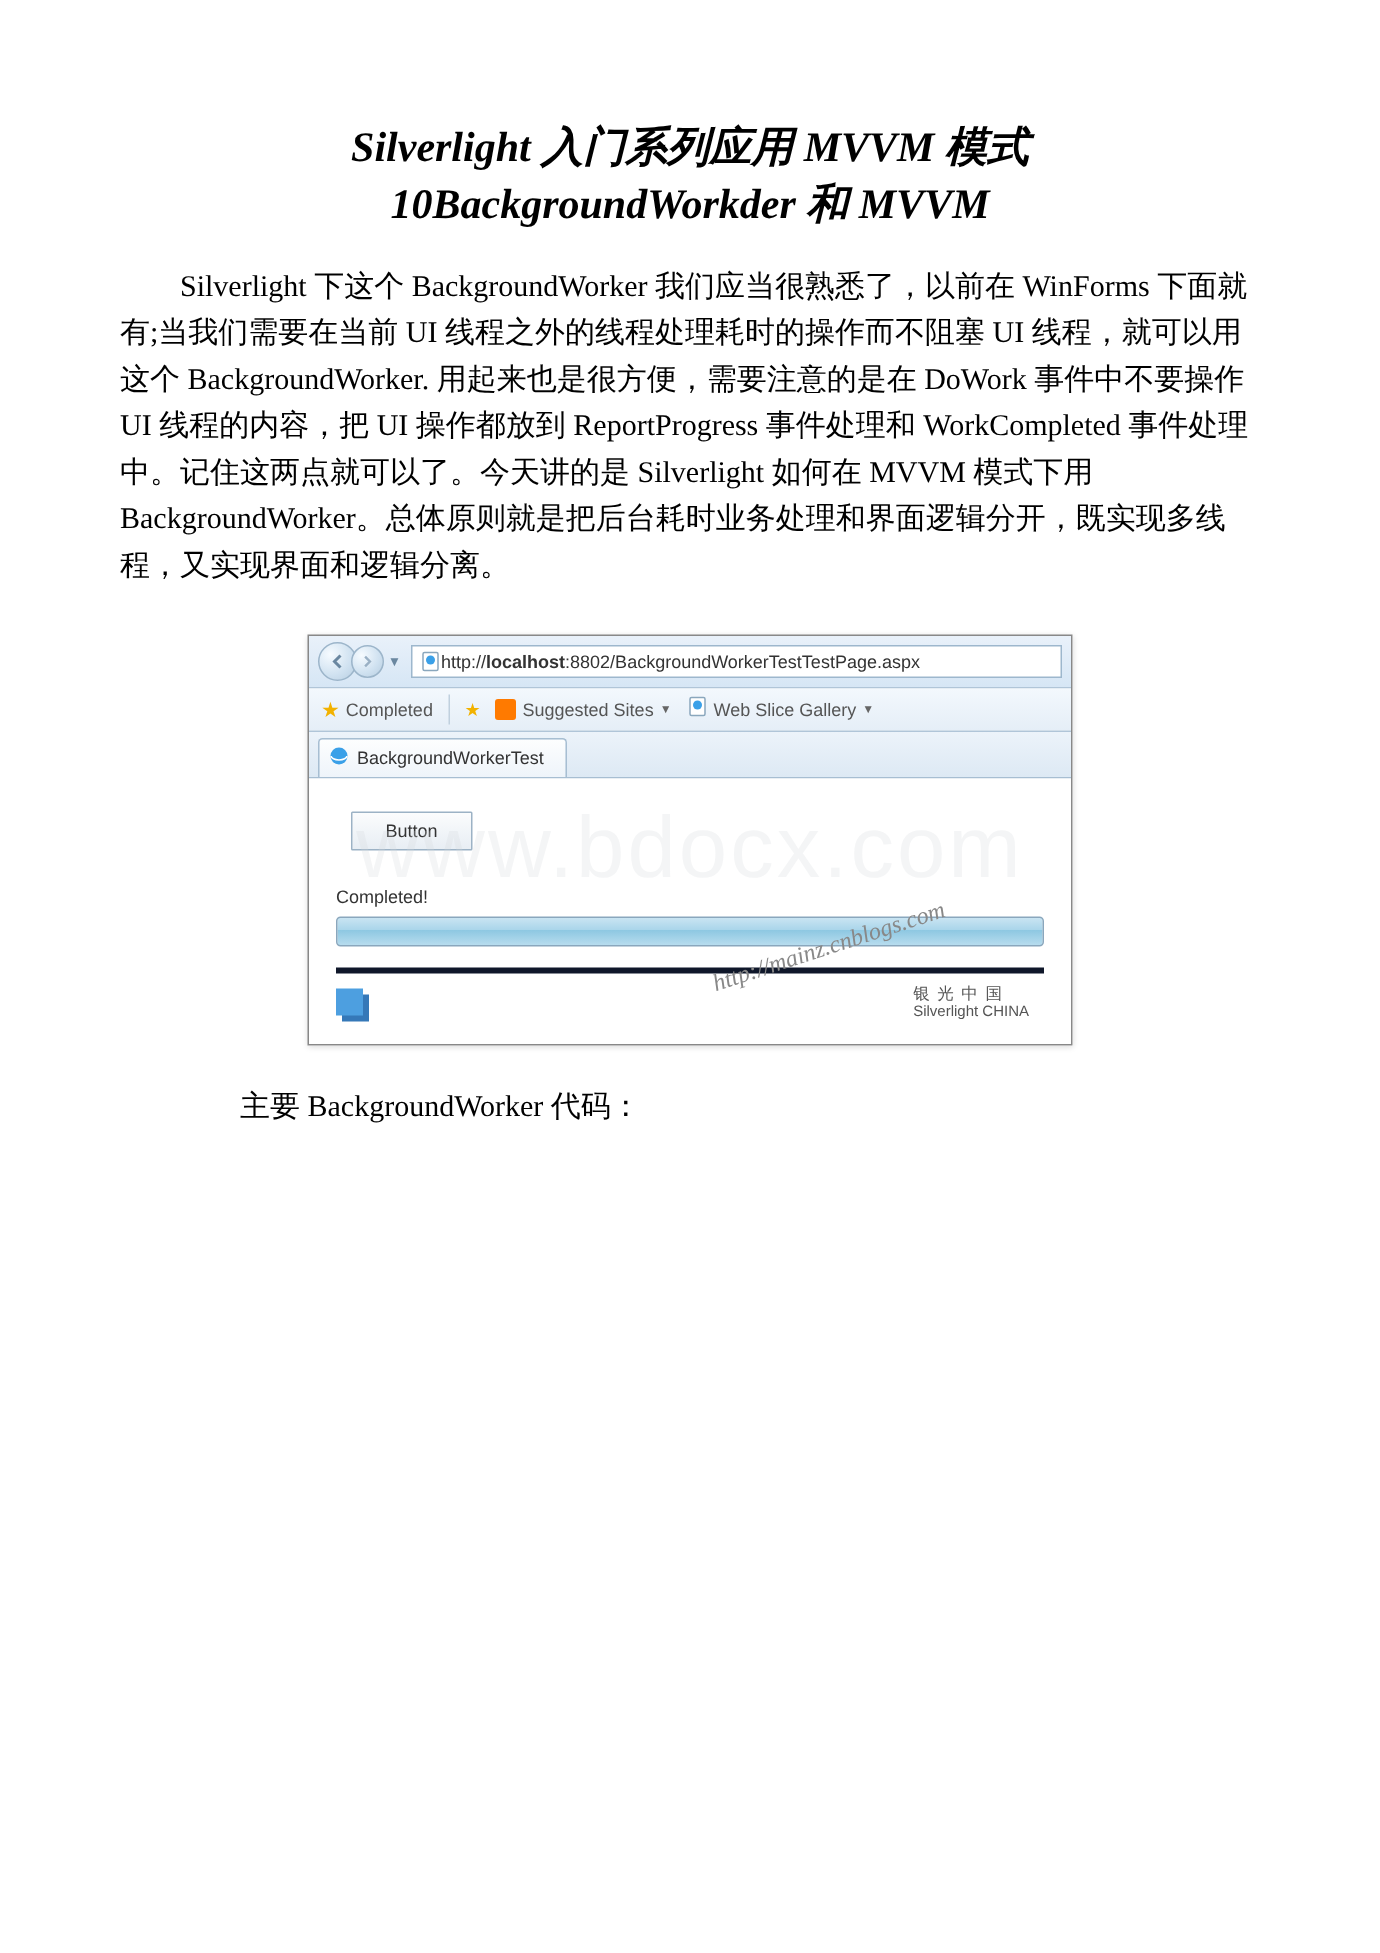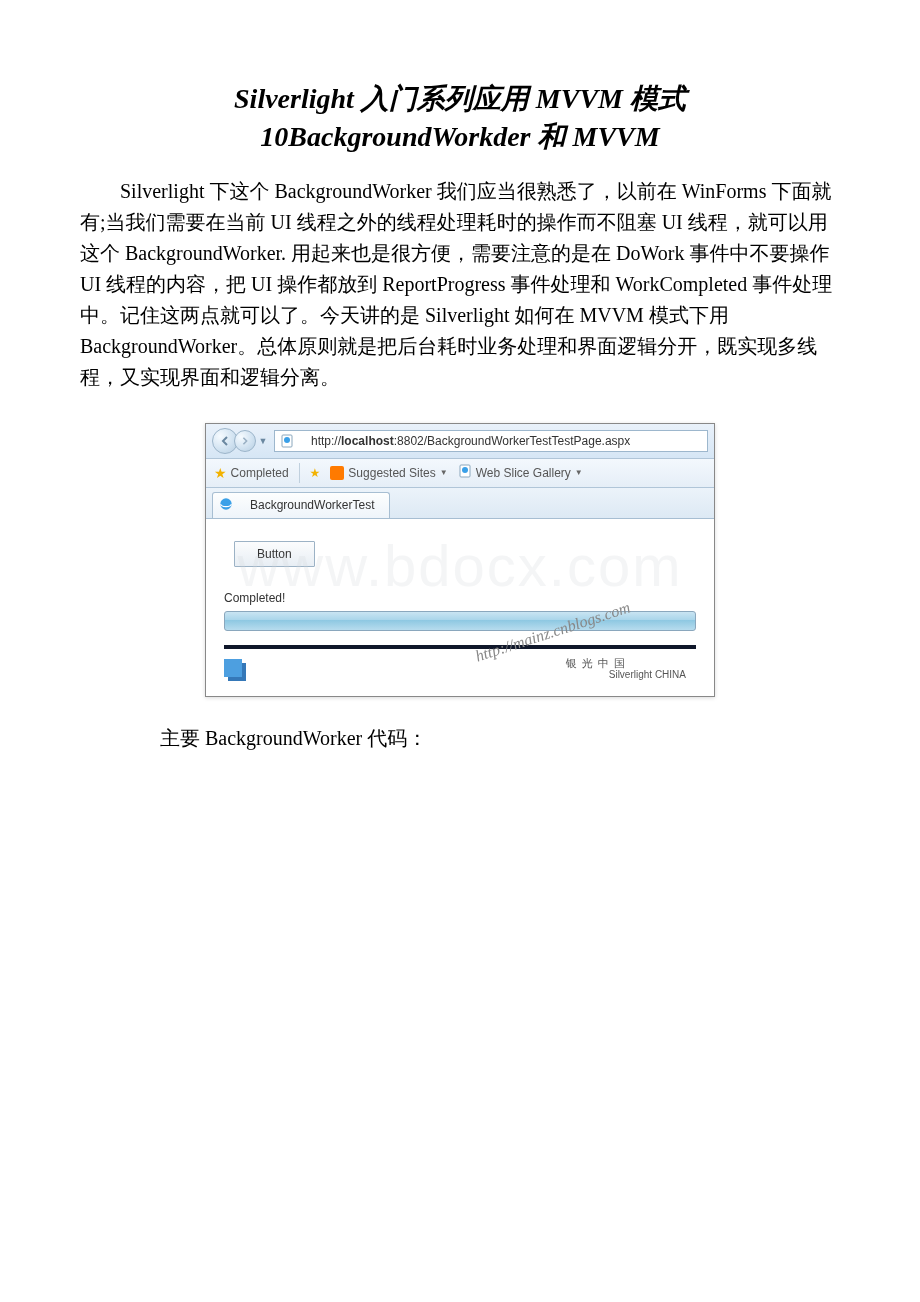--- a/index.html
+++ b/index.html
@@ -80,21 +80,21 @@
     display: inline-flex; align-items: center; justify-content: center;
     color: #6a87a0; font-size: 9px;
   }
   .urlfield {
     flex: 1;
     background: #fff;
     border: 1px solid #9db7cd;
     padding: 3px 5px;
     display: flex;
     align-items: center;
-    gap: 17px;
+    gap: 0;
     height: 22px;
   }
   .urlfield .page-icon { width: 14px; height: 14px; }
   .url-text { white-space: nowrap; }
   .url-text b { font-weight: bold; }
   .favrow {
     background: linear-gradient(to bottom, #f3f8fd, #e5eef7);
     border-bottom: 1px solid #b0c5d8;
     padding: 4px 8px;
     display: flex;
@@ -115,21 +115,21 @@
     border-radius: 2px; display: inline-block;
   }
   .tabrow {
     background: linear-gradient(to bottom, #ecf3fa, #dde9f4);
     border-bottom: 1px solid #a7bed2;
     padding: 4px 6px 0 6px;
   }
   .tab {
     display: inline-flex;
     align-items: center;
-    gap: 17px;
+    gap: 5px;
     background: linear-gradient(to bottom, #fdfefe, #eef4fa);
     border: 1px solid #a7bed2;
     border-bottom: none;
     padding: 4px 14px 4px 6px;
     border-radius: 3px 3px 0 0;
   }
   .content-area {
     background: #fff;
     padding: 22px 18px 8px 18px;
     position: relative;
@@ -165,21 +165,21 @@
     padding: 8px 10px 8px 0;
     border-top: 4px solid #0f172a;
     margin-top: 14px;
   }
   .sl-logo {
     width: 18px; height: 18px;
     background: #4d9fe0;
     box-shadow: 4px 4px 0 #3578b8;
   }
   .sl-text { font-size: 11px; color: #555; line-height: 1.1; text-align: left; letter-spacing: 1px; }
-  .sl-text .sub { font-size: 10px; letter-spacing: 0; display: block; margin-left: 43px; }
+  .sl-text .sub { font-size: 10px; letter-spacing: 0; display: block; }
   .watermark-url {
     position: absolute;
     right: 80px;
     bottom: 55px;
     color: #888;
     font-style: italic;
     font-family: "Comic Sans MS", cursive;
     font-size: 16px;
     transform: rotate(-18deg);
     pointer-events: none;

